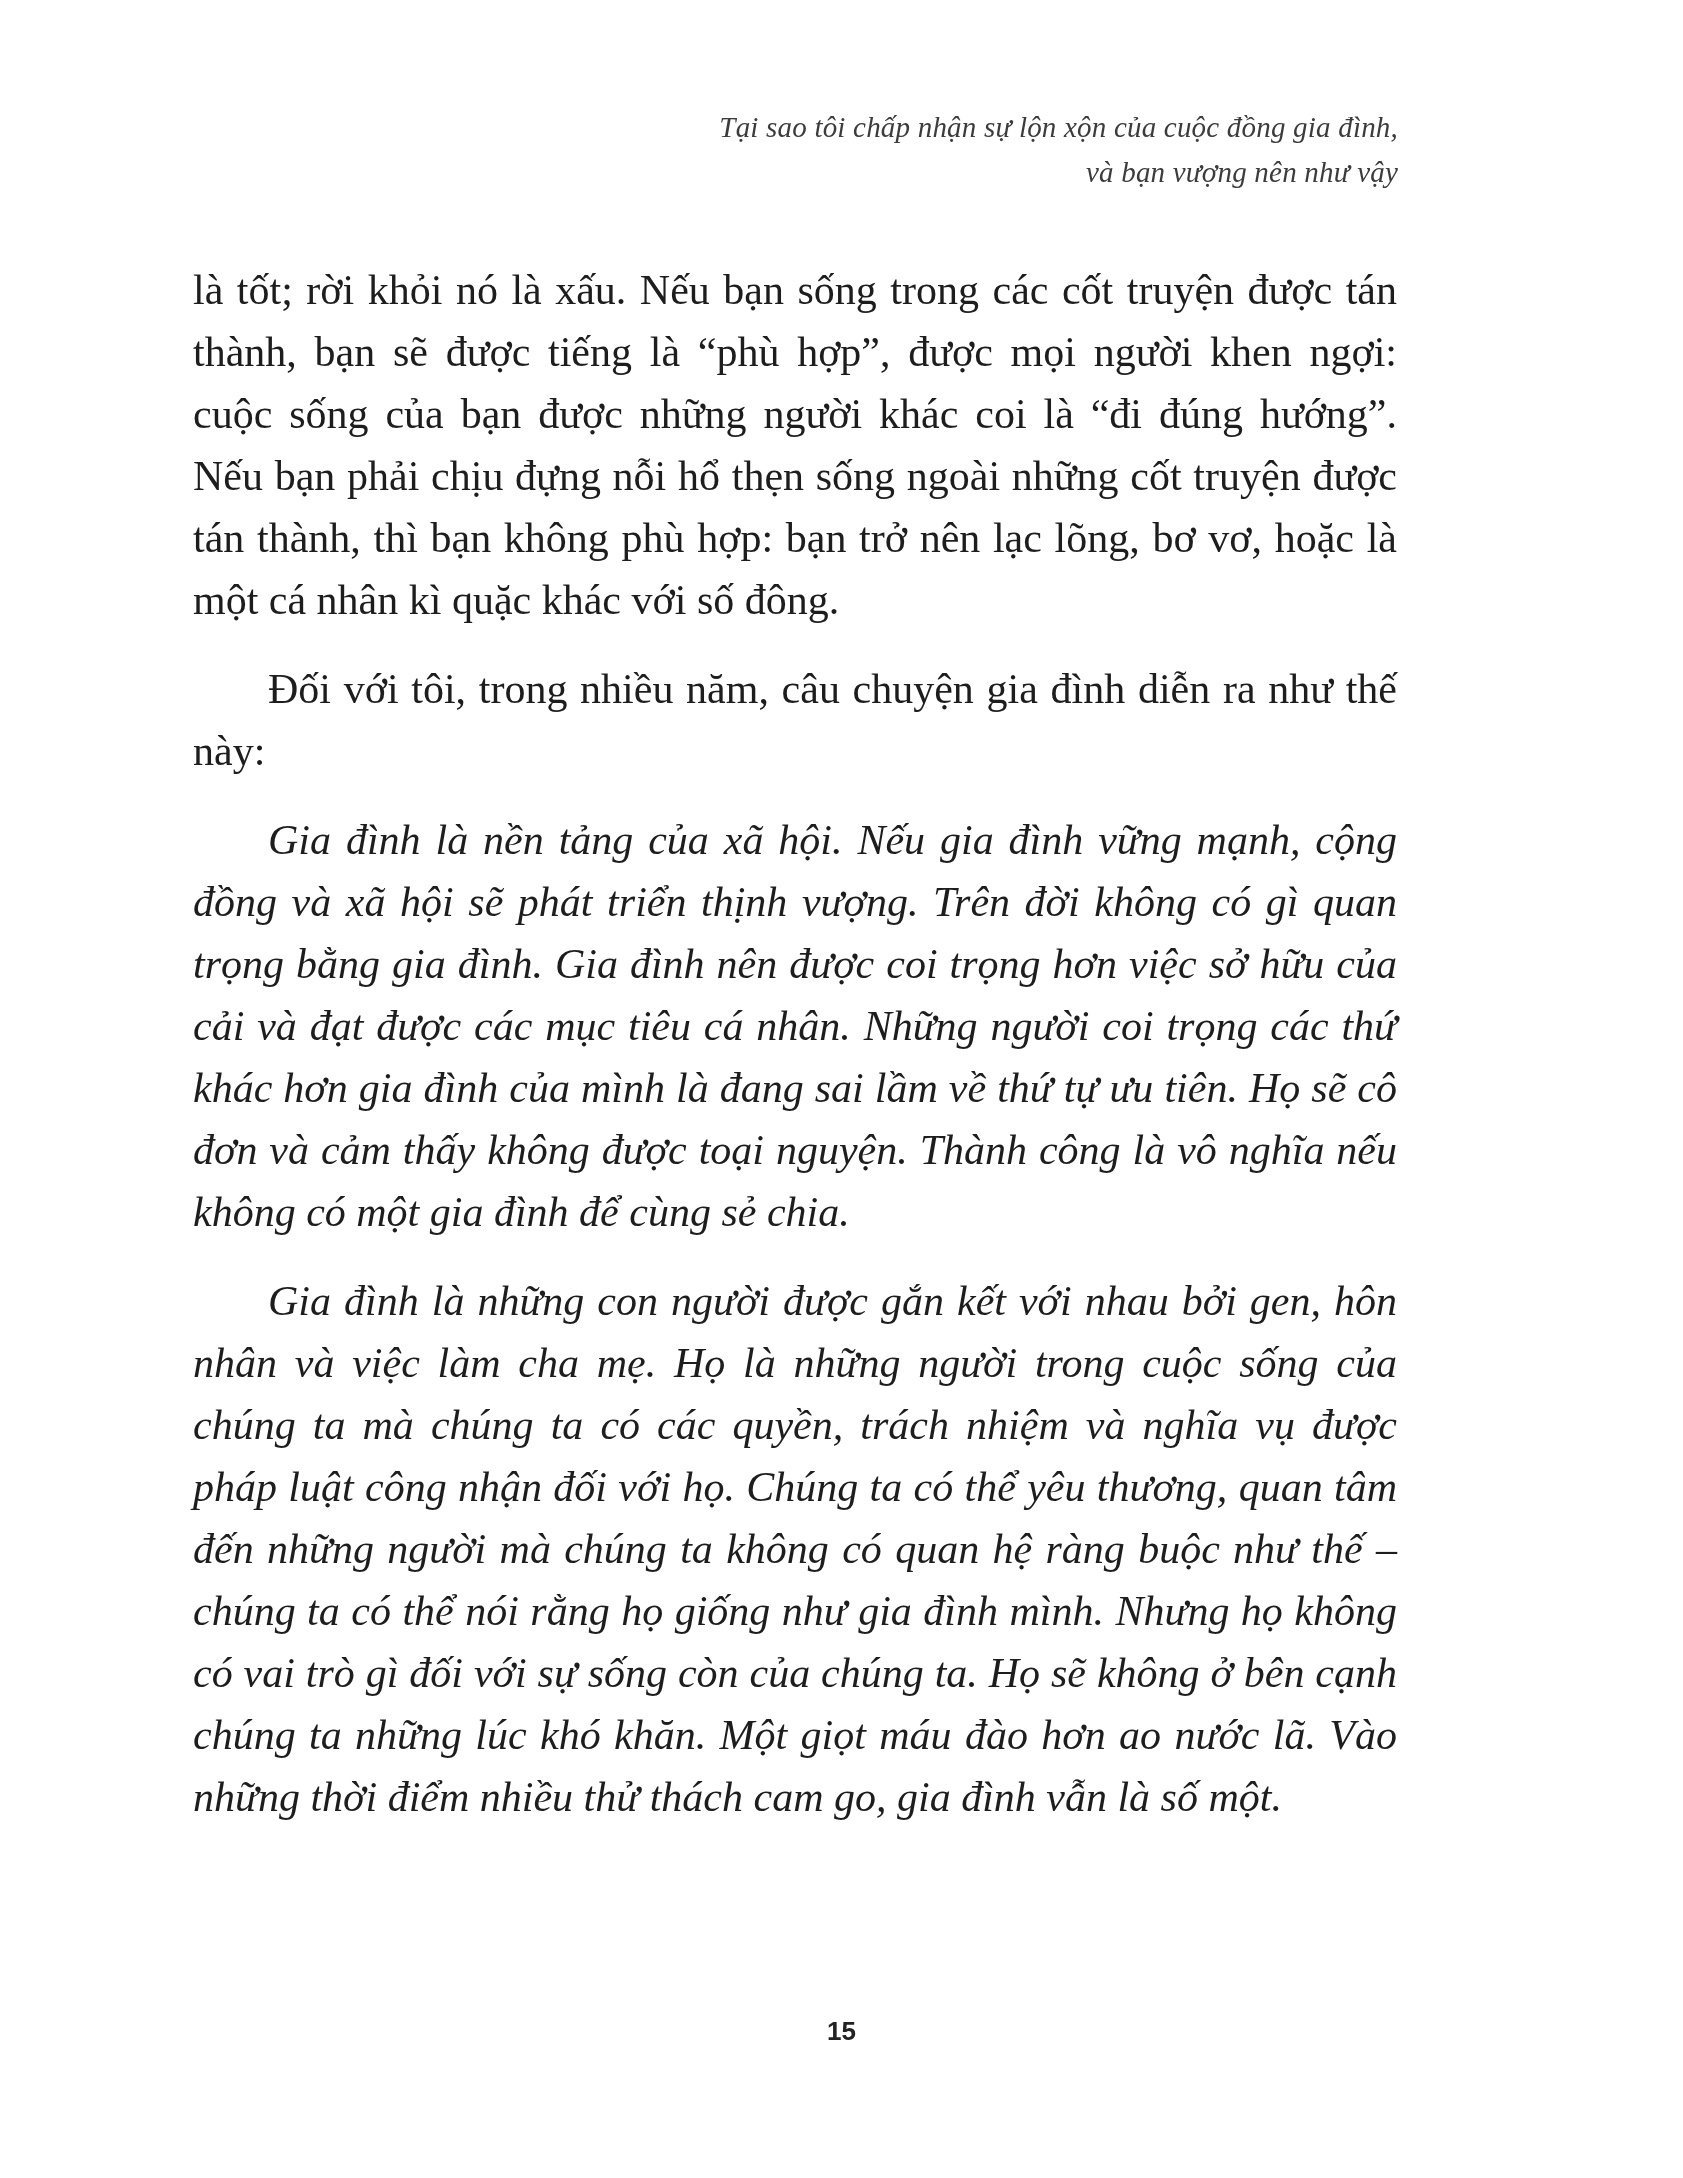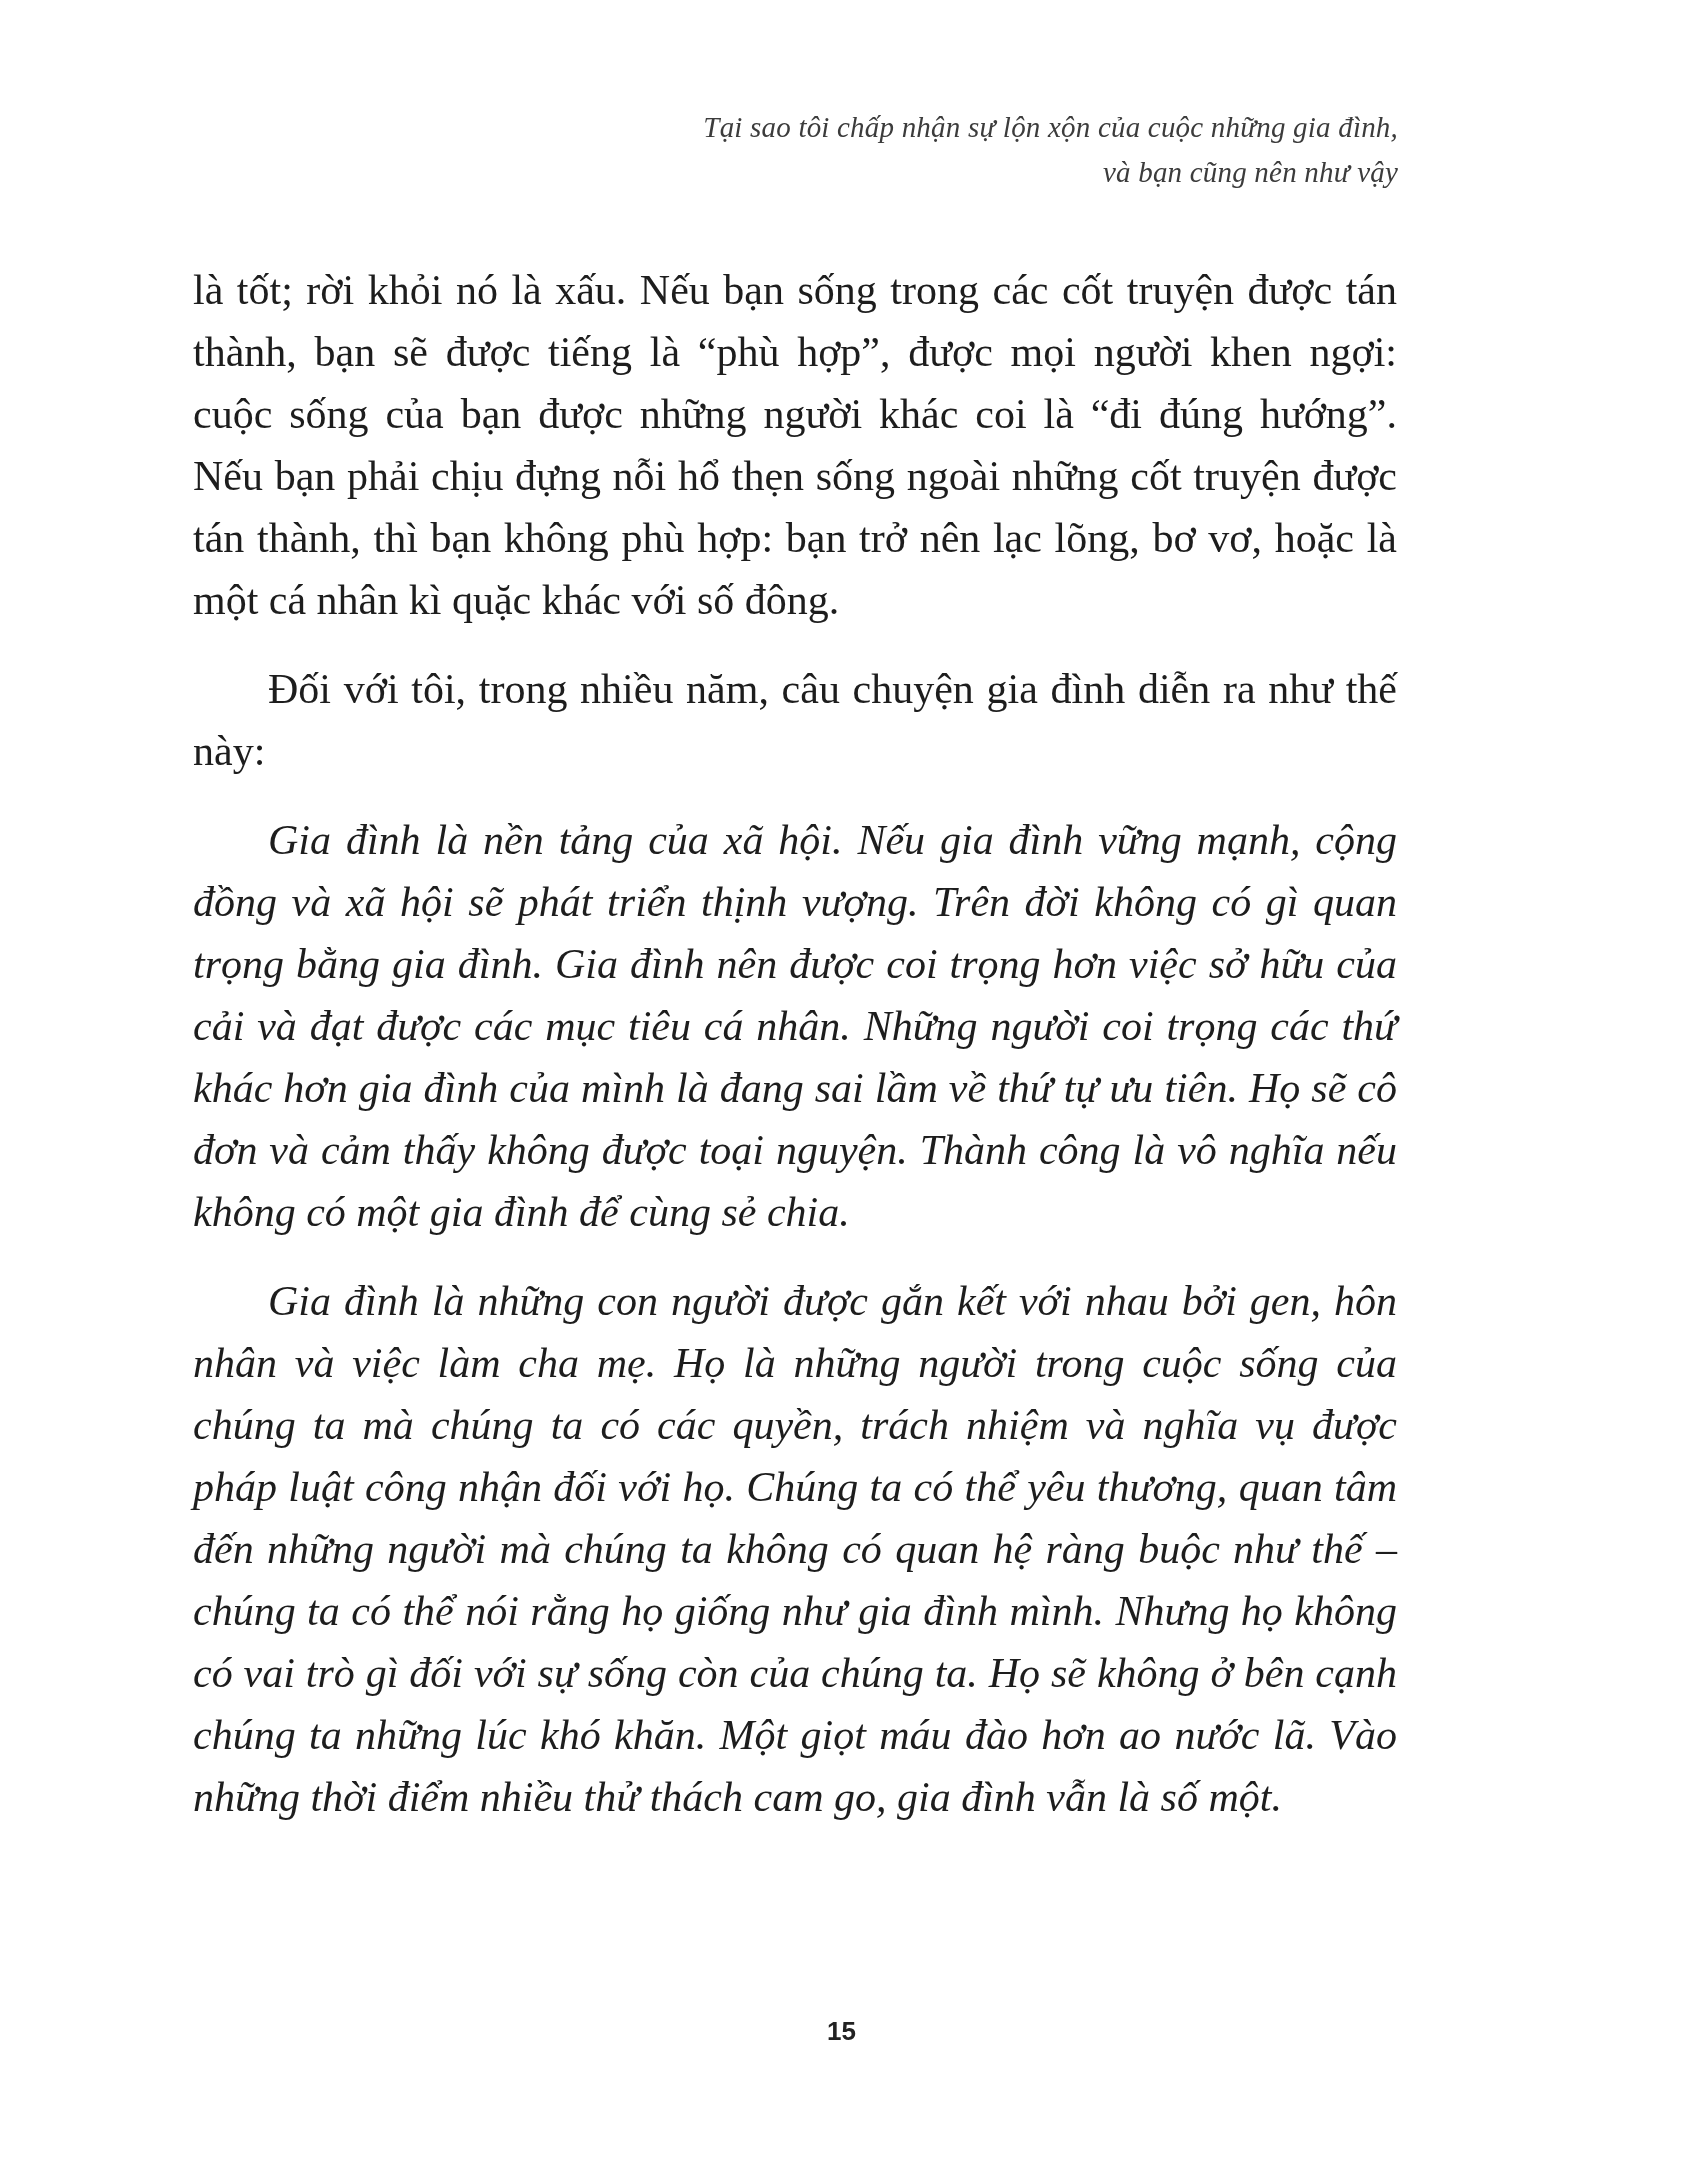--- a/index.html
+++ b/index.html
@@ -57,22 +57,22 @@
     font-size: 26px;
     color: #222222;
   }
 </style>
 </head>
 <body>
 
 <div class="page">
 
   <div class="running-header">
-    <div>Tại sao tôi chấp nhận sự lộn xộn của cuộc những gia đình,</div>
-    <div>và bạn cũng nên như vậy</div>
+    <div>Tại sao tôi chấp nhận sự lộn xộn của cuộc đồng gia đình,</div>
+    <div>và bạn vượng nên như vậy</div>
   </div>
 
   <div class="content">
     <p class="normal">là tốt; rời khỏi nó là xấu. Nếu bạn sống trong các cốt truyện được tán thành, bạn sẽ được tiếng là “phù hợp”, được mọi người khen ngợi: cuộc sống của bạn được những người khác coi là “đi đúng hướng”. Nếu bạn phải chịu đựng nỗi hổ thẹn sống ngoài những cốt truyện được tán thành, thì bạn không phù hợp: bạn trở nên lạc lõng, bơ vơ, hoặc là một cá nhân kì quặc khác với số đông.</p>
     <p class="normal indent">Đối với tôi, trong nhiều năm, câu chuyện gia đình diễn ra như thế này:</p>
     <p class="italic indent">Gia đình là nền tảng của xã hội. Nếu gia đình vững mạnh, cộng đồng và xã hội sẽ phát triển thịnh vượng. Trên đời không có gì quan trọng bằng gia đình. Gia đình nên được coi trọng hơn việc sở hữu của cải và đạt được các mục tiêu cá nhân. Những người coi trọng các thứ khác hơn gia đình của mình là đang sai lầm về thứ tự ưu tiên. Họ sẽ cô đơn và cảm thấy không được toại nguyện. Thành công là vô nghĩa nếu không có một gia đình để cùng sẻ chia.</p>
     <p class="italic indent">Gia đình là những con người được gắn kết với nhau bởi gen, hôn nhân và việc làm cha mẹ. Họ là những người trong cuộc sống của chúng ta mà chúng ta có các quyền, trách nhiệm và nghĩa vụ được pháp luật công nhận đối với họ. Chúng ta có thể yêu thương, quan tâm đến những người mà chúng ta không có quan hệ ràng buộc như thế – chúng ta có thể nói rằng họ giống như gia đình mình. Nhưng họ không có vai trò gì đối với sự sống còn của chúng ta. Họ sẽ không ở bên cạnh chúng ta những lúc khó khăn. Một giọt máu đào hơn ao nước lã. Vào những thời điểm nhiều thử thách cam go, gia đình vẫn là số một.</p>
   </div>
 
   <div class="page-number">15</div>

